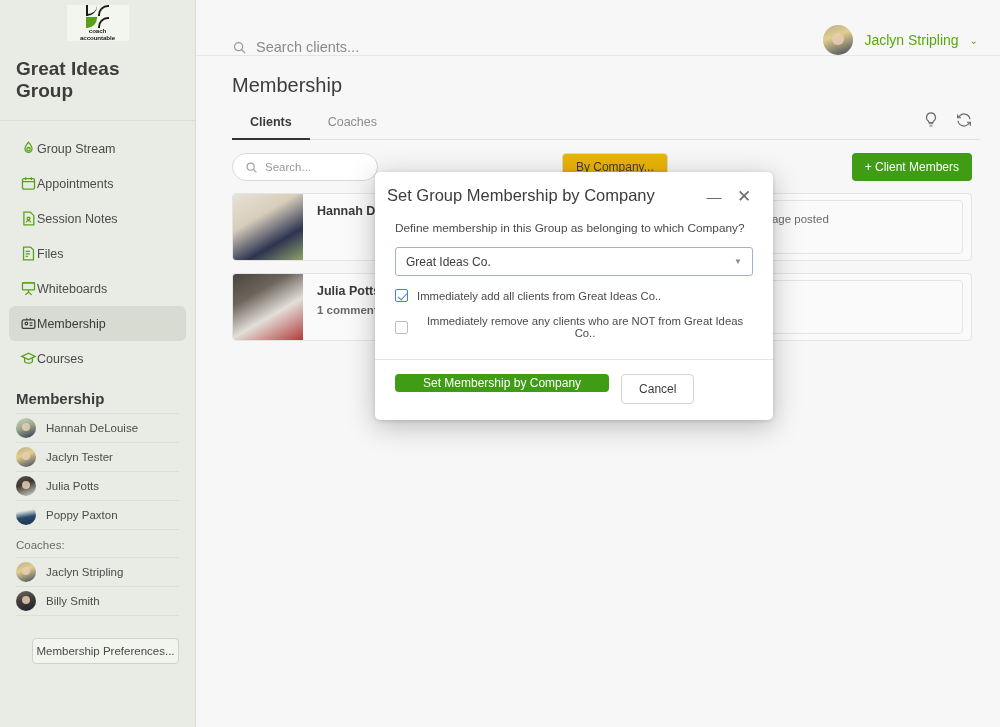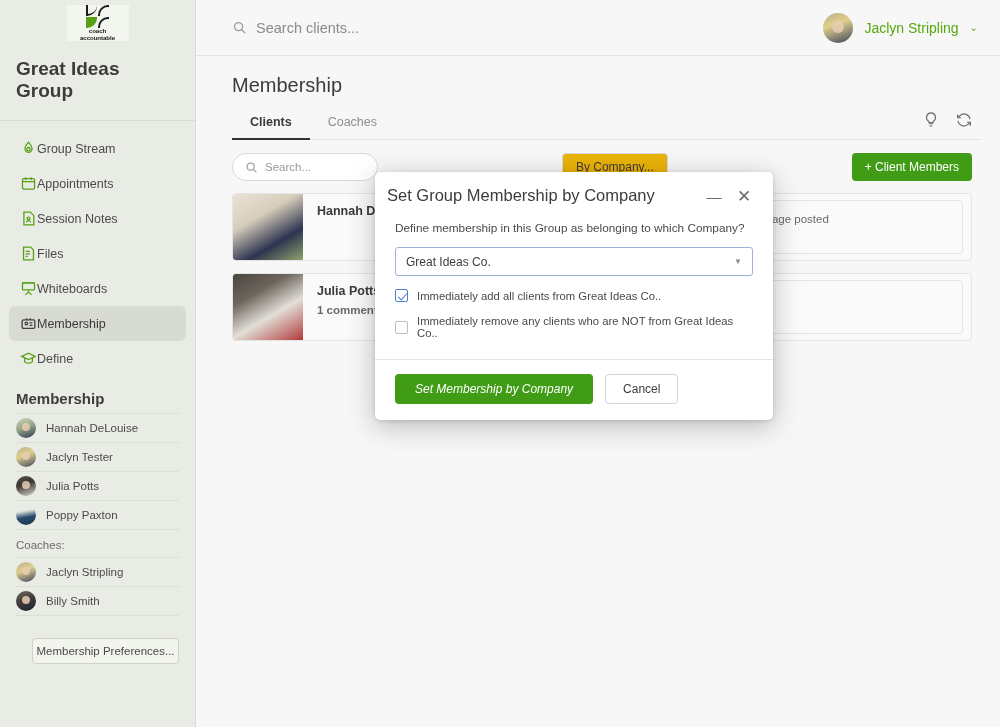--- a/index.html
+++ b/index.html
@@ -92,21 +92,21 @@
   .prefs-btn {
     width: 100%; height: 26px; border: 1px solid #cfd2c8; border-radius: 4px;
     background: #f2f4ee; font-size: 11.5px; color: #4a4a4a;
     font-family: "Liberation Sans", sans-serif; cursor: pointer;
   }
 
   
   .main { flex: 1; height: 727px; background: #f7f7f7; position: relative; }
   .topbar {
     height: 56px; background: #f7f7f7; border-bottom: 1px solid #e6e6e6;
-    display: flex; align-items: center; padding: 0 22px 0 36px;
+    display: flex; align-items: flex-end; padding: 0 22px 0 36px;
   }
   .topsearch { display: flex; align-items: center; gap: 9px; flex: 1; cursor: text; }
   .topsearch-text { font-size: 14.5px; color: #8a8a8a; }
   .user-area { display: flex; align-items: center; gap: 11px; cursor: pointer; }
   .user-av {
     width: 30px; height: 30px; border-radius: 50%; overflow: hidden;
     background: linear-gradient(160deg,#b9ae8c 0%,#e0cf8d 38%,#3e4458 100%);
     position: relative;
   }
   .user-av .av-face { width: 12px; height: 12px; left: 9px; top: 8px; }
@@ -178,41 +178,40 @@
   .mbtn.close { font-size: 17px; margin-left: 8px; }
   .modal-body { padding: 13px 20px 0 20px; }
   .modal-prompt { font-size: 11.8px; color: #4a4a4a; }
   .select-wrap {
     margin-top: 12px; height: 29px; border: 1px solid #9fb0dd; border-radius: 3px;
     background: #fff; display: flex; align-items: center; padding: 0 10px;
     cursor: pointer;
   }
   .select-val { flex: 1; font-size: 12px; color: #3c3c3c; }
   .select-arrow { color: #8a8a8a; font-size: 8px; }
-  .chk-row { display: flex; align-items: center; gap: 9px; margin-top: 13px; cursor: pointer; }
+  .chk-row { display: flex; align-items: center; gap: 9px; margin-top: 13px; cursor: pointer; text-align: center; }
   .chk {
     width: 13px; height: 13px; flex: 0 0 13px; border: 1px solid #bdbdbd;
     border-radius: 2px; background: #fff; position: relative;
   }
   .chk.on { border-color: #4a7fd4; }
   .chk.on::after {
     content: ""; position: absolute; left: 3.6px; top: 0.6px;
     width: 4px; height: 8px; border: solid #4a7fd4; border-width: 0 1.8px 1.8px 0;
     transform: rotate(42deg);
   }
   .chk-label { font-size: 11.3px; color: #4a4a4a; }
   .modal-foot {
     margin-top: 20px; border-top: 1px solid #e4e4e4;
     padding: 14px 20px 16px 20px; display: flex; gap: 12px;
   }
   .btn-primary {
-    height: 30px; padding: 0 20px; background: #3f9c14; color: #fff;
+    height: 18px; padding: 0 28px; background: #3f9c14; color: #fff;
     border: none; border-radius: 4px; font-size: 12px; cursor: pointer;
     font-family: "Liberation Sans", sans-serif;
-    font-style: italic;
   }
   .btn-cancel {
     height: 30px; padding: 0 17px; background: #fff; color: #3c3c3c;
     border: 1px solid #d4d4d4; border-radius: 4px; font-size: 12px; cursor: pointer;
     font-family: "Liberation Sans", sans-serif;
   }
 </style>
 </head>
 <body>
 
@@ -291,21 +290,21 @@
         </svg>
         <span class="nav-label">Membership</span>
       </div>
 
 
       <div class="nav-item">
         <svg class="nav-ico" viewBox="0 0 24 24" fill="none" stroke="#5aa017" stroke-width="1.8">
           <path d="M2.5 9l9.5-4.5L21.5 9 12 13.5z"></path>
           <path d="M6.5 11v5c0 1.4 2.5 2.6 5.5 2.6s5.5-1.2 5.5-2.6v-5"></path>
         </svg>
-        <span class="nav-label">Define</span>
+        <span class="nav-label">Courses</span>
       </div>
 
     </nav>
 
     <div class="sb-head">Membership</div>
 
     <div class="member-list">
       <div class="member">
         <span class="avatar av-a">
             <span class="av-face"></span>

